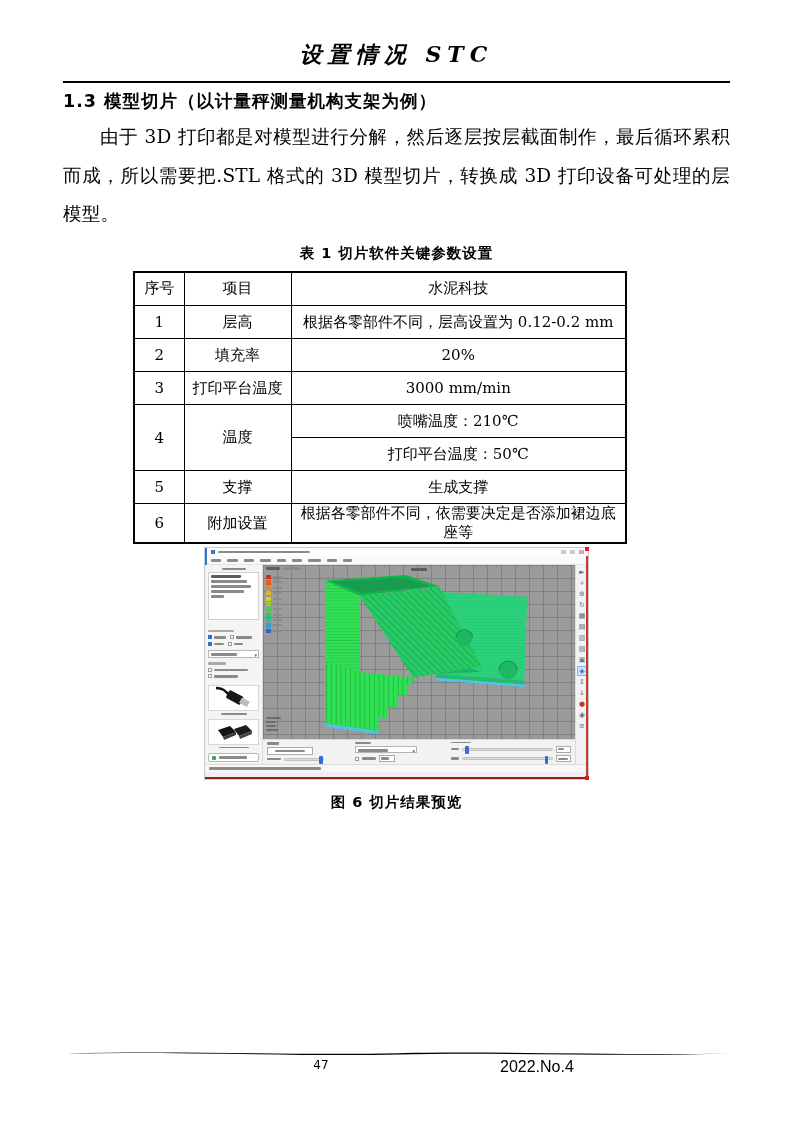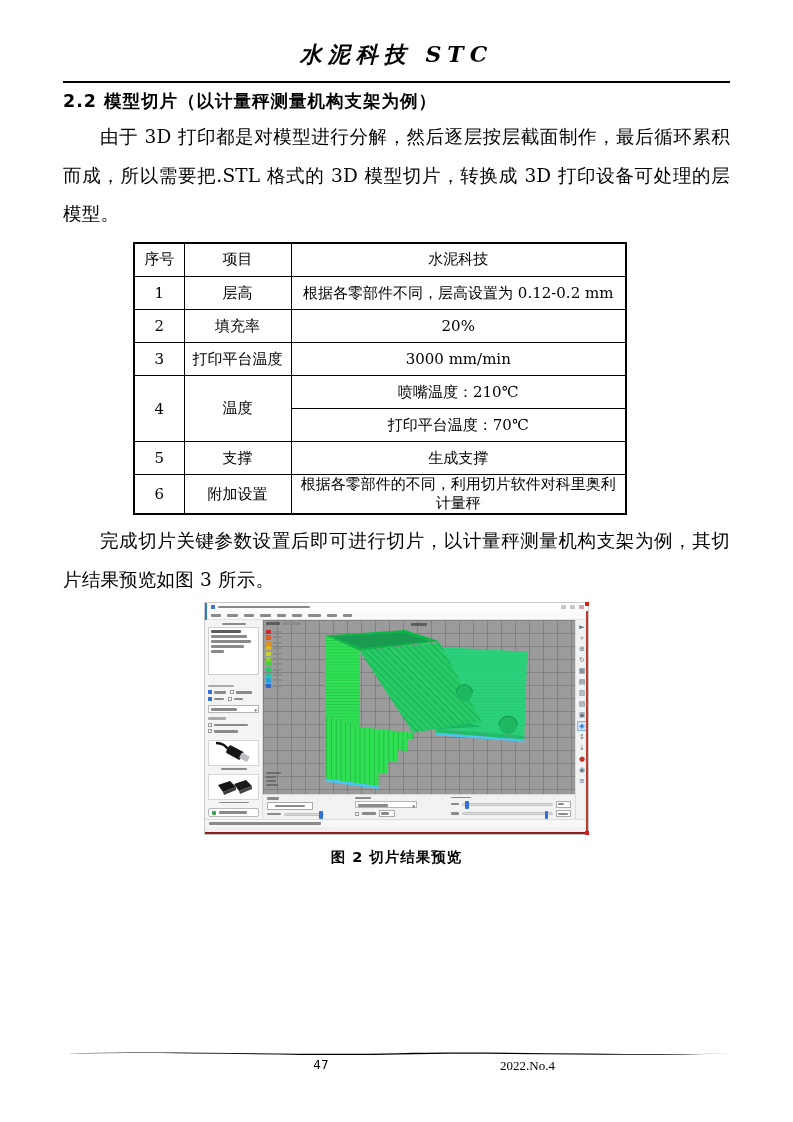--- a/index.html
+++ b/index.html
@@ -118,35 +118,36 @@
 
   .red-edge-r { position:absolute; right:0; top:0; width:2px; height:100%; background:#c23b2e; }
   .red-edge-b { position:absolute; left:0; bottom:0; width:100%; height:2px; background:#8e1f1a; }
   .red-handle { position:absolute; width:4px; height:4px; background:#e01b1b; z-index:5; }
 
   
   .foot-rule { position:absolute; left:64px; top:1050px; width:667px; height:7px; }
   .foot-pageno { position:absolute; top:1058px; left:321px; transform:translateX(-50%);
     font-family:"DejaVu Sans","Liberation Sans",sans-serif; font-size:12px; }
   .foot-issue { position:absolute; top:1058px; left:500px;
-    font-family:Liberation Serif, serif; font-size:13px; }
+    font-family:Liberation Sans, sans-serif; font-size:16px; }
 </style>
 </head>
 <body>
 
 <div class="page">
   <div class="content">
 
-    <div class="journal-title">水泥科技 STC</div>
+    <div class="journal-title">设置情况 STC</div>
     <div class="head-rule"></div>
 
-    <h2 class="sec">2.2 模型切片（以计量秤测量机构支架为例）</h2>
+    <h2 class="sec">1.3 模型切片（以计量秤测量机构支架为例）</h2>
 
     <p class="body-par">由于 3D 打印都是对模型进行分解，然后逐层按层截面制作，最后循环累积而成，所以需要把.STL 格式的 3D 模型切片，转换成 3D 打印设备可处理的层模型。</p>
 
+    <div class="tbl-caption">表 1 切片软件关键参数设置</div>
 
     <table class="params">
       <colgroup>
           <col style="width:50px">
           <col style="width:107px">
           <col style="width:335px">
         </colgroup>
       <tbody>
           <tr class="hdr">
         <th>序号</th>
@@ -167,36 +168,35 @@
         <td>3</td>
         <td>打印平台温度</td>
         <td>3000 mm/min</td>
       </tr>
       <tr>
         <td rowspan="2">4</td>
         <td rowspan="2">温度</td>
         <td>喷嘴温度：210℃</td>
       </tr>
       <tr>
-        <td>打印平台温度：70℃</td>
+        <td>打印平台温度：50℃</td>
       </tr>
       <tr>
         <td>5</td>
         <td>支撑</td>
         <td>生成支撑</td>
       </tr>
       <tr>
         <td>6</td>
         <td>附加设置</td>
-        <td>根据各零部件的不同，利用切片软件对科里奥利计量秤</td>
+        <td>根据各零部件不同，依需要决定是否添加裙边底座等</td>
       </tr>
     </tbody>
       </table>
 
-    <p class="body-par" style="margin-top:7px">完成切片关键参数设置后即可进行切片，以计量秤测量机构支架为例，其切片结果预览如图 3 所示。</p>
 
     <div class="fig-wrap">
       <div class="slicer">
         <div class="red-edge-r"></div>
         <div class="red-edge-b"></div>
         <div class="red-handle" style="right:-1px;top:-1px"></div>
         <div class="red-handle" style="right:-1px;bottom:-1px"></div>
 
         <div class="titlebar">
           <div class="blue-accent"></div>
@@ -462,21 +462,21 @@
               <div class="tool">≡</div>
             </div>
         </div>
 
         <div class="statusbar">
           <div class="blob" style="width:112px;height:2.5px"></div>
         </div>
       </div>
     </div>
 
-    <div class="fig-caption">图 2 切片结果预览</div>
+    <div class="fig-caption">图 6 切片结果预览</div>
 
   </div>
 
   <svg class="foot-rule" viewBox="0 0 667 7" preserveAspectRatio="none">
     <path d="M0,3.5 C120,0.4 240,5.6 334,3.2 C430,0.8 560,5.8 667,3.5 C560,6.9 430,2.1 334,4.6 C240,6.8 120,1.2 0,3.5 Z" fill="#000"></path>
   </svg>
   <div class="foot-pageno">47</div>
   <div class="foot-issue">2022.No.4</div>
 </div>
 

